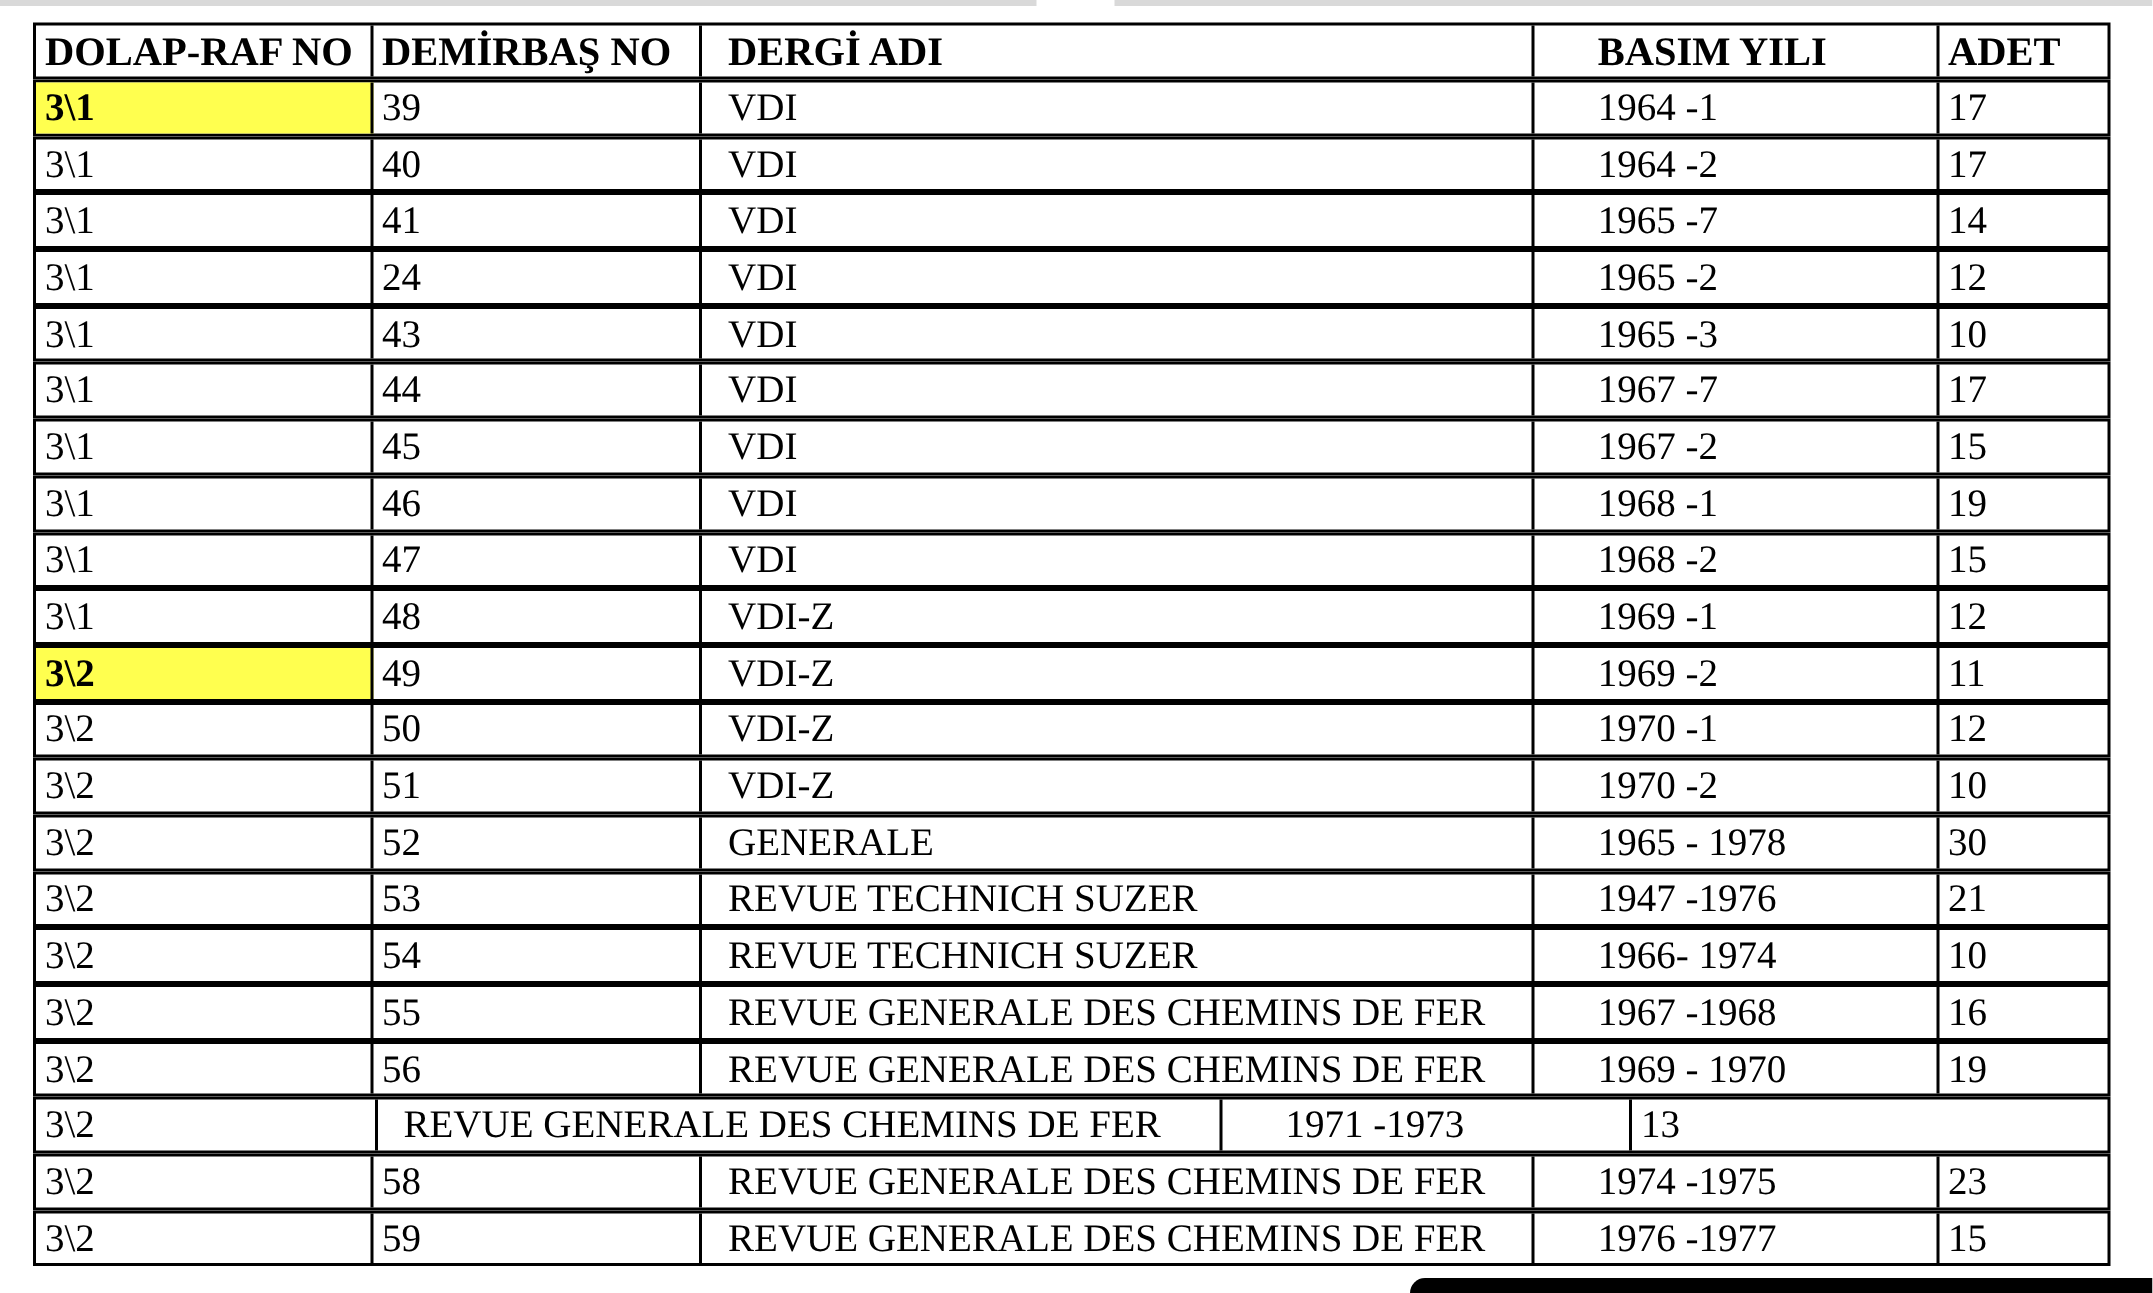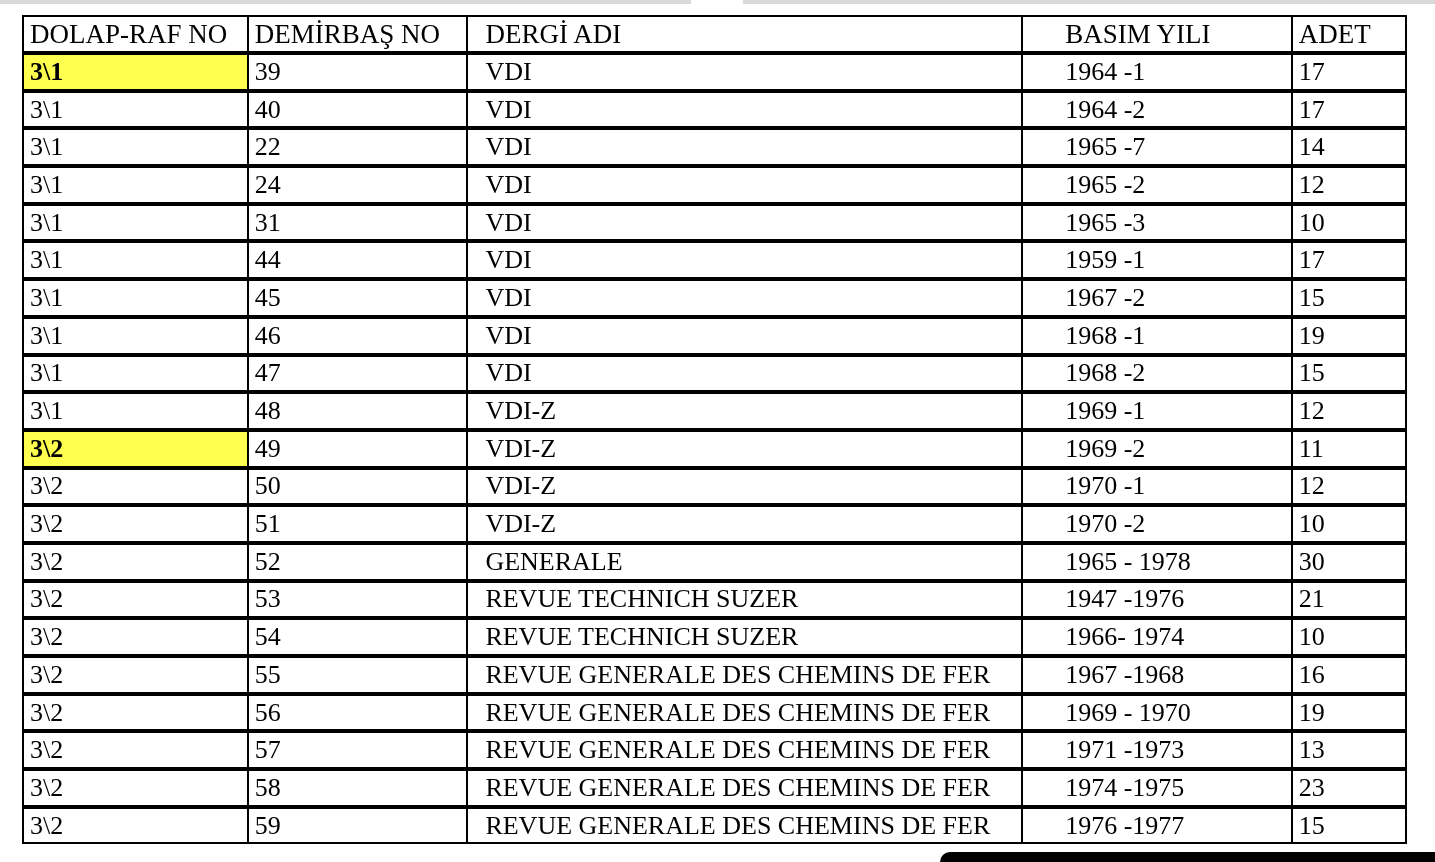--- a/index.html
+++ b/index.html
@@ -35,21 +35,21 @@
     height: 100%;
     display: flex;
     align-items: center;
     padding-left: 6px;
     font-size: 26px;
     color: #000000;
     white-space: nowrap;
     overflow: hidden;
     border-right: 2px solid #000000;
   }
-  .header .cell { font-weight: normal; font-size: 27px; text-align: center; }
+  .header .cell { font-weight: bold; font-size: 27px; text-align: center; }
   .c1 { width: 228px; }
   .c2 { width: 223px; }
   .c3 { width: 552px; margin-left: 11px; }
   .c4 { width: 237px; margin-left: 36px; }
   .c5 { width: 114px; border-right: none; }
   .cell.hl { background: #ffff4f; font-weight: bold; }
 
   .bottom-bar {
     position: absolute;
     left: 940px; top: 852px;
@@ -86,47 +86,47 @@
     <div class="trow">
       <div class="cell c1">3\1</div>
       <div class="cell c2">40</div>
       <div class="cell c3">VDI</div>
       <div class="cell c4">1964 -2</div>
       <div class="cell c5">17</div>
     </div>
 
     <div class="trow">
       <div class="cell c1">3\1</div>
-      <div class="cell c2">22</div>
+      <div class="cell c2">41</div>
       <div class="cell c3">VDI</div>
       <div class="cell c4">1965 -7</div>
       <div class="cell c5">14</div>
     </div>
 
     <div class="trow">
       <div class="cell c1">3\1</div>
       <div class="cell c2">24</div>
       <div class="cell c3">VDI</div>
       <div class="cell c4">1965 -2</div>
       <div class="cell c5">12</div>
     </div>
 
     <div class="trow">
       <div class="cell c1">3\1</div>
-      <div class="cell c2">31</div>
+      <div class="cell c2">43</div>
       <div class="cell c3">VDI</div>
       <div class="cell c4">1965 -3</div>
       <div class="cell c5">10</div>
     </div>
 
     <div class="trow">
       <div class="cell c1">3\1</div>
       <div class="cell c2">44</div>
       <div class="cell c3">VDI</div>
-      <div class="cell c4">1959 -1</div>
+      <div class="cell c4">1967 -7</div>
       <div class="cell c5">17</div>
     </div>
 
     <div class="trow">
       <div class="cell c1">3\1</div>
       <div class="cell c2">45</div>
       <div class="cell c3">VDI</div>
       <div class="cell c4">1967 -2</div>
       <div class="cell c5">15</div>
     </div>
@@ -214,21 +214,20 @@
     <div class="trow">
       <div class="cell c1">3\2</div>
       <div class="cell c2">56</div>
       <div class="cell c3">REVUE GENERALE DES CHEMINS DE FER</div>
       <div class="cell c4">1969 - 1970</div>
       <div class="cell c5">19</div>
     </div>
 
     <div class="trow">
       <div class="cell c1">3\2</div>
-      <div class="cell c2">57</div>
       <div class="cell c3">REVUE GENERALE DES CHEMINS DE FER</div>
       <div class="cell c4">1971 -1973</div>
       <div class="cell c5">13</div>
     </div>
 
     <div class="trow">
       <div class="cell c1">3\2</div>
       <div class="cell c2">58</div>
       <div class="cell c3">REVUE GENERALE DES CHEMINS DE FER</div>
       <div class="cell c4">1974 -1975</div>

